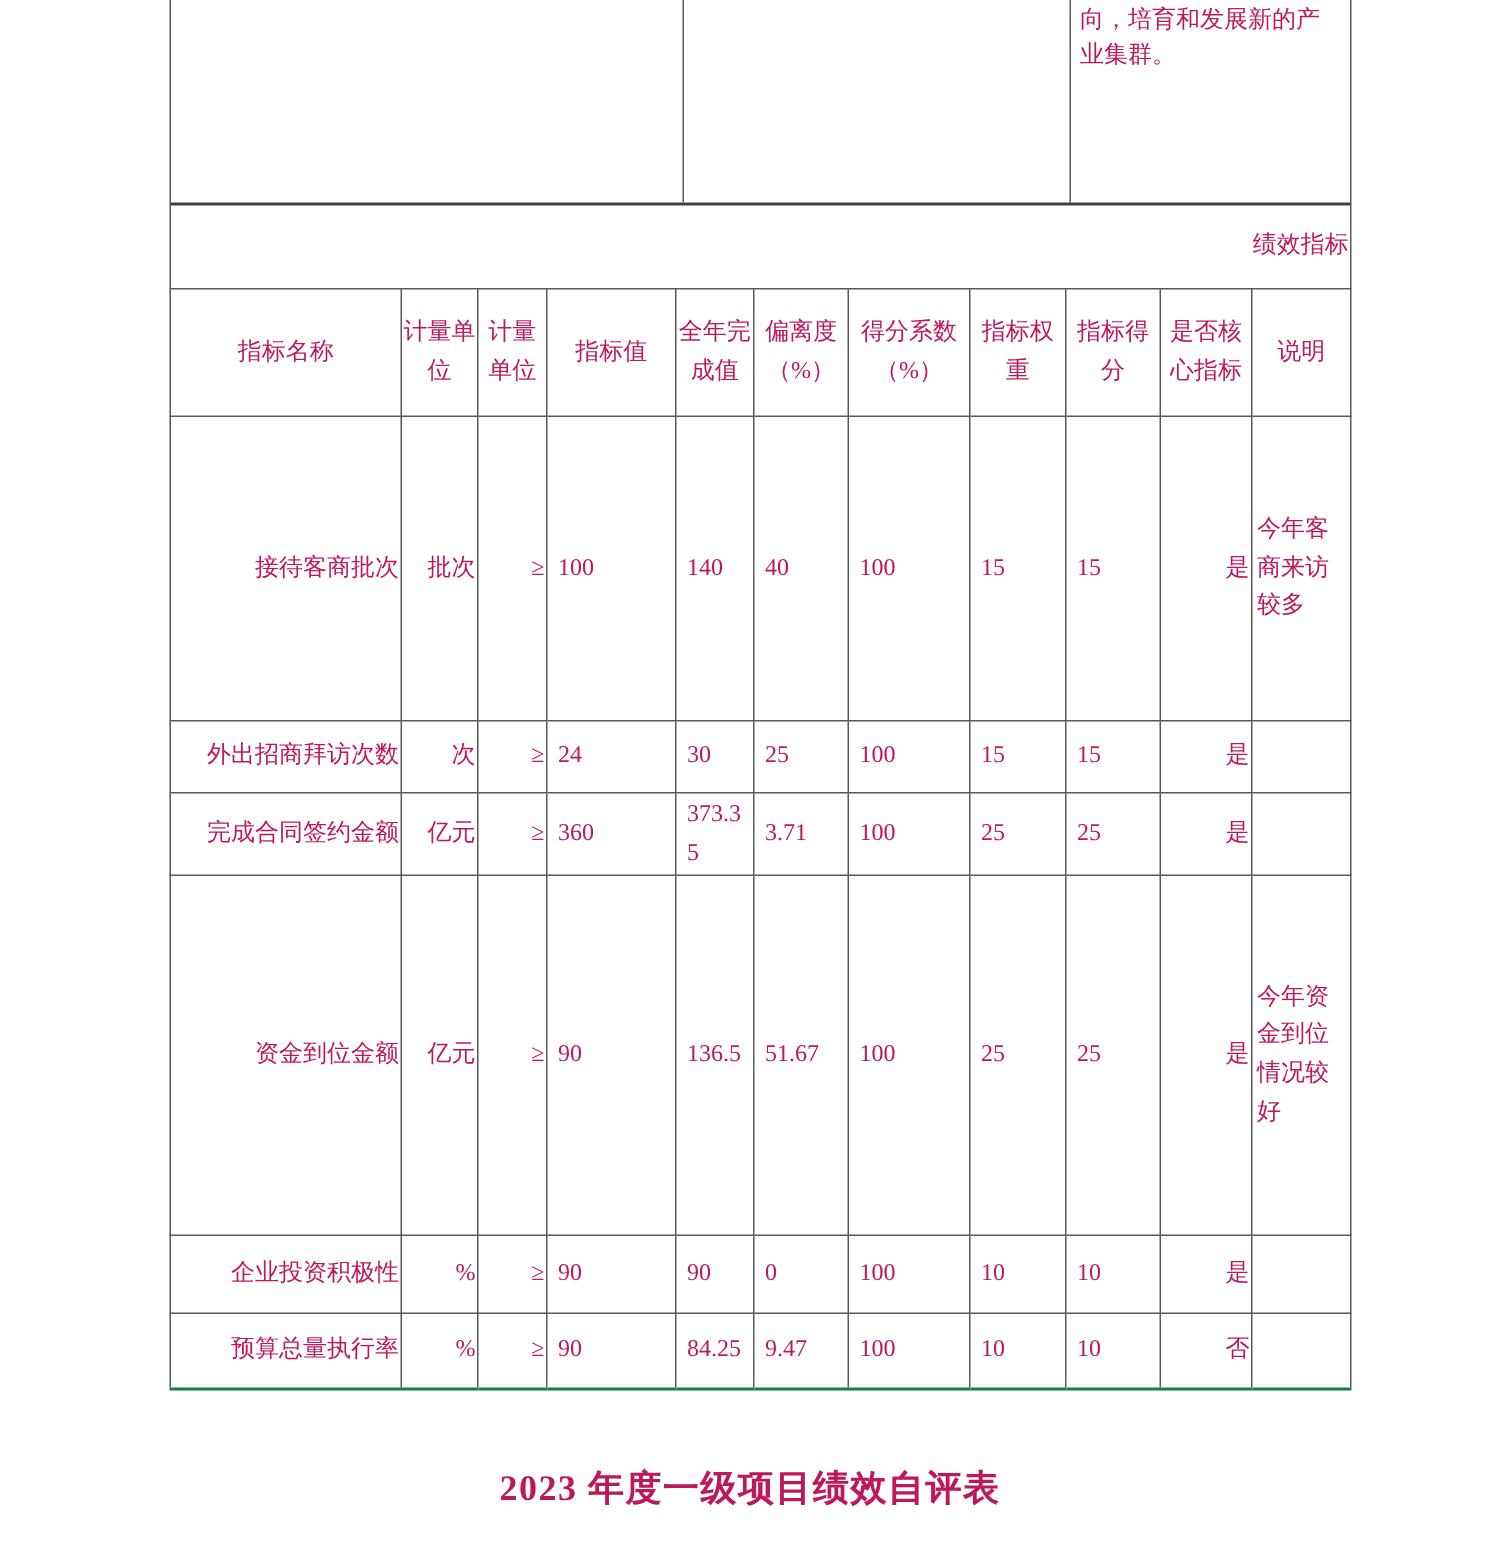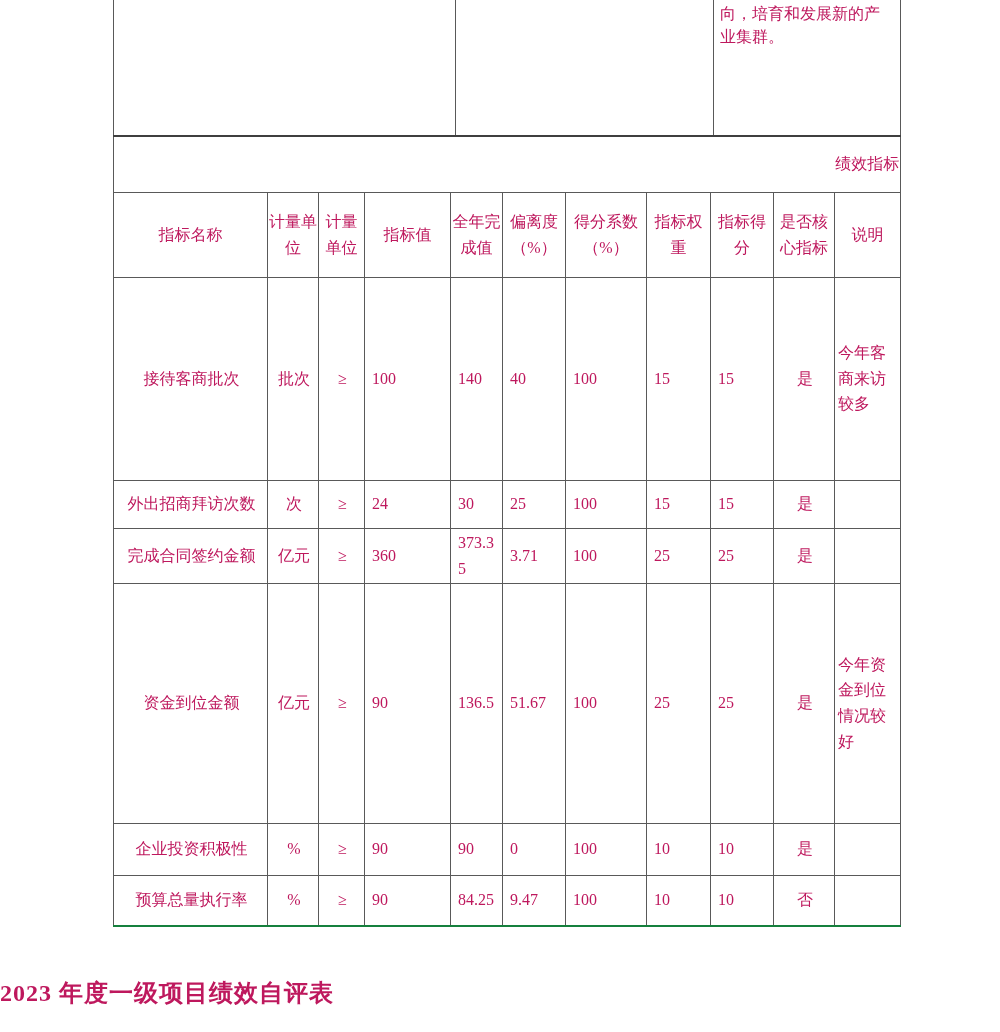--- a/index.html
+++ b/index.html
@@ -30,30 +30,31 @@
     vertical-align: top;
     padding: 3px 6px;
     line-height: 1.42;
     font-size: 16px;
   }
   
   .t-main { left: 113px; top: 137px; width: 787px; }
   .t-main td { padding: 0 1px; }
   .row-section td { text-align: right; border-top: none; }
   .row-header td { text-align: center; padding: 0 1px; }
-  .c-left  { text-align: center; padding: 0 1px 0 3px !important; }
+  .c-left  { text-align: right; padding: 0 1px 0 3px !important; }
   .c-num   { text-align: left; padding: 0 2px 0 7px !important; }
   .c-note  { text-align: left; padding: 1px 3px !important; }
   .row-last td { border-bottom: 2px solid #15803d; }
   
   .doc-title {
     position: absolute;
     left: 0;
     top: 976px;
     width: 1000px;
+    text-align: center;
     font-size: 24px;
     font-weight: bold;
     letter-spacing: 1px;
     line-height: 34px;
   }
 </style>
 </head>
 <body>
 
 <div class="page">

